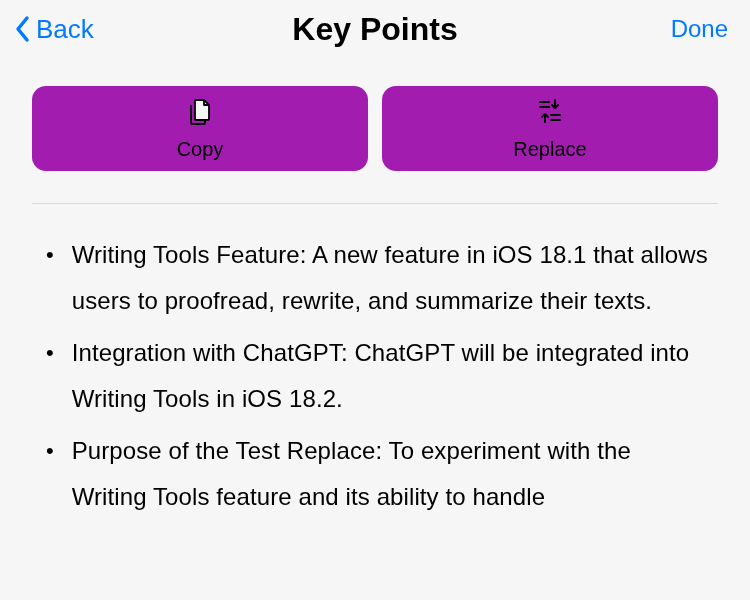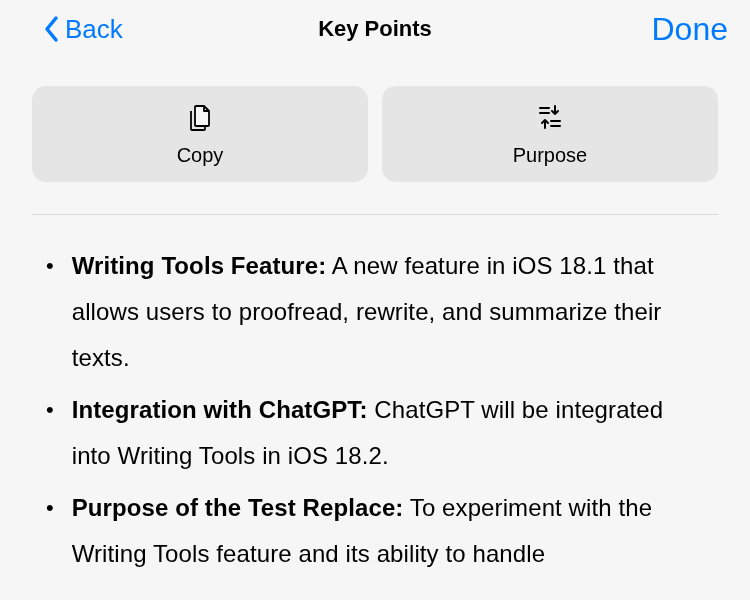--- a/index.html
+++ b/index.html
@@ -14,62 +14,61 @@
       height: 600px;
       overflow: hidden;
       color: #000;
     }
     .nav-bar {
       display: flex;
       align-items: center;
       justify-content: space-between;
       padding: 14px 22px 14px 14px;
       height: 58px;
-      margin-left: 29px;
     }
     .back-group {
       display: flex;
       align-items: center;
       color: #007aff;
       font-size: 26px;
       gap: 4px;
     }
     .chevron-left {
       width: 18px;
       height: 28px;
       display: inline-block;
     }
     .nav-title {
-      font-size: 22px;
+      font-size: 32px;
       font-weight: 700;
       color: #000;
       position: absolute;
       left: 50%;
       transform: translateX(-50%);
     }
     .done-btn {
       color: #007aff;
-      font-size: 32px;
+      font-size: 24px;
       font-weight: 400;
     }
     .action-row {
       display: flex;
       gap: 14px;
       padding: 28px 32px 22px 32px;
     }
     .action-btn {
       flex: 1;
-      background: #e5e5e5;
+      background: #a21caf;
       border-radius: 14px;
       display: flex;
       flex-direction: column;
       align-items: center;
       justify-content: center;
       padding: 14px 0 14px 0;
-      height: 96px;
+      height: 85px;
       gap: 12px;
     }
     .action-icon {
       width: 30px;
       height: 30px;
       display: flex;
       align-items: center;
       justify-content: center;
     }
     .action-label {
@@ -99,21 +98,21 @@
       margin-left: 4px;
       color: #000;
     }
     .bullet-text {
       font-size: 24px;
       line-height: 46px;
       color: #000;
       letter-spacing: 0.1px;
     }
     .bullet-title {
-      font-weight: 700;
+      font-weight: 400;
     }
   </style>
 </head>
 <body>
 
 <div class="nav-bar">
   <div class="back-group">
     <span class="chevron-left">
       <svg viewBox="0 0 18 28" fill="none" stroke="#007aff" stroke-width="3.5" stroke-linecap="round" stroke-linejoin="round">
         <polyline points="13,3 4,14 13,25"></polyline>
@@ -140,21 +139,21 @@
     <span class="action-icon">
       <svg viewBox="0 0 30 30" fill="none" stroke="#000" stroke-width="2" stroke-linecap="round">
         <line x1="5" y1="6" x2="14" y2="6"></line>
         <line x1="5" y1="11" x2="14" y2="11"></line>
         <path d="M20 4 L20 12 M17 9 L20 12 L23 9" stroke-linejoin="round"></path>
         <line x1="16" y1="19" x2="25" y2="19"></line>
         <line x1="16" y1="24" x2="25" y2="24"></line>
         <path d="M10 26 L10 18 M7 21 L10 18 L13 21" stroke-linejoin="round"></path>
       </svg>
     </span>
-    <span class="action-label">Purpose</span>
+    <span class="action-label">Replace</span>
   </div>
 </div>
 
 <div class="divider"></div>
 
 <div class="content">
   <ul class="bullet-list">
     <li class="bullet-item">
       <span class="bullet-dot">•</span>
       <span class="bullet-text"><span class="bullet-title">Writing Tools Feature:</span><span> A new feature in iOS 18.1 that allows users to proofread, rewrite, and summarize their texts.</span></span>

